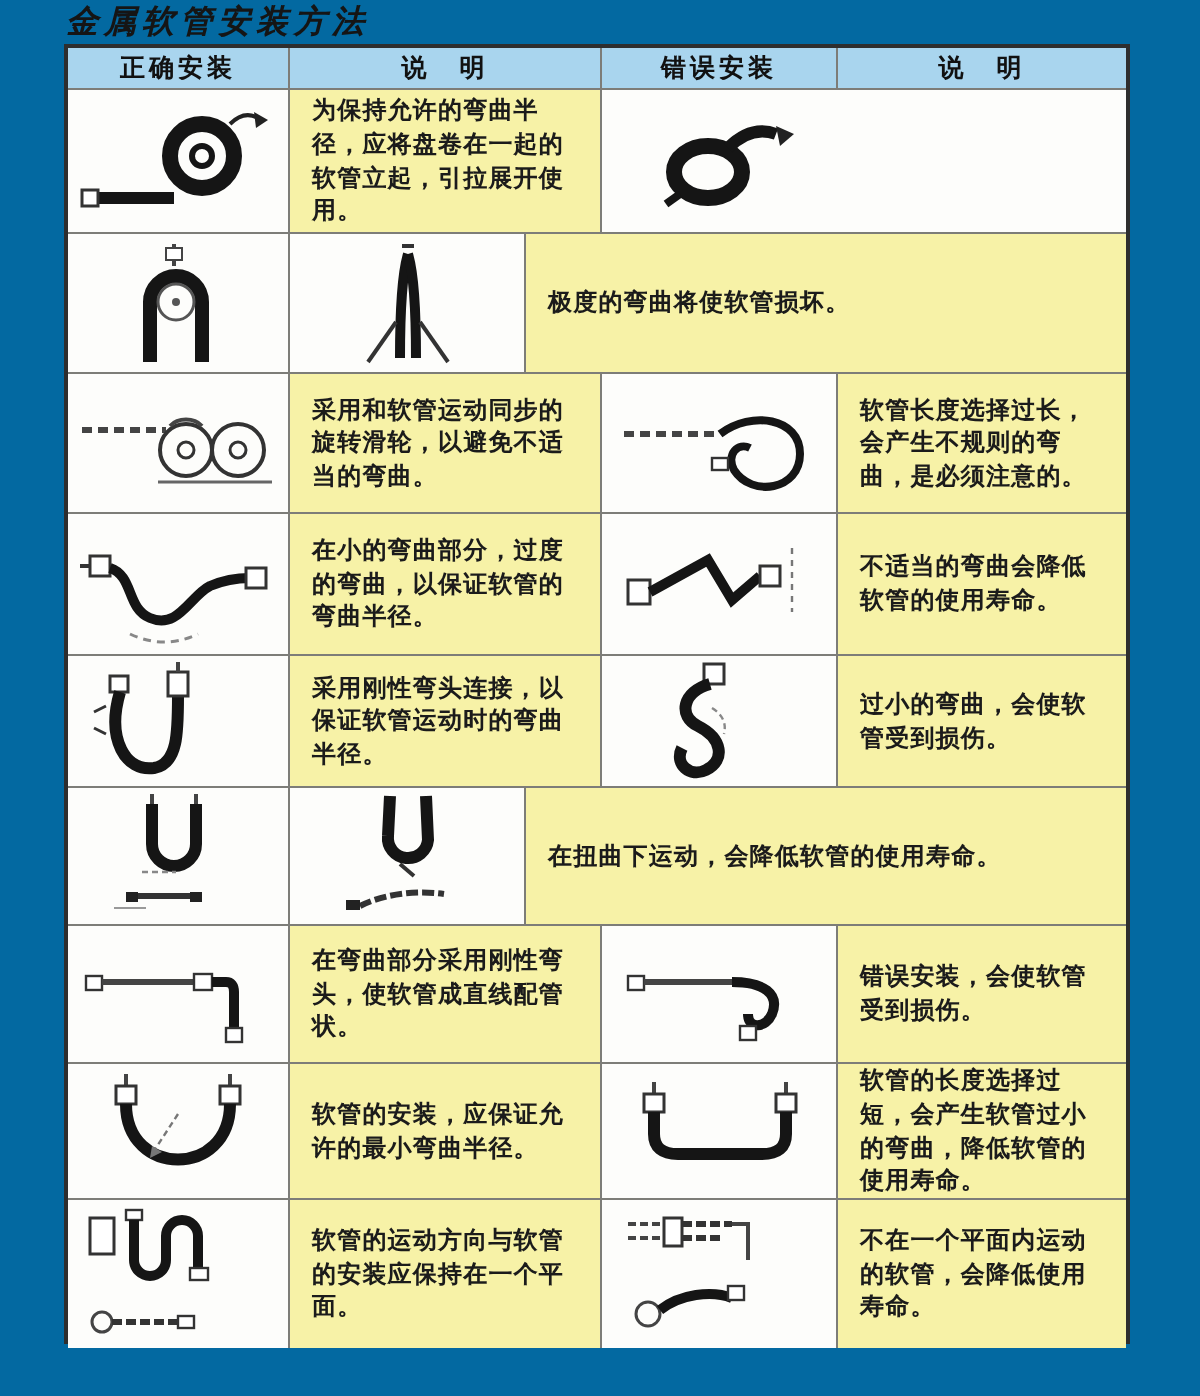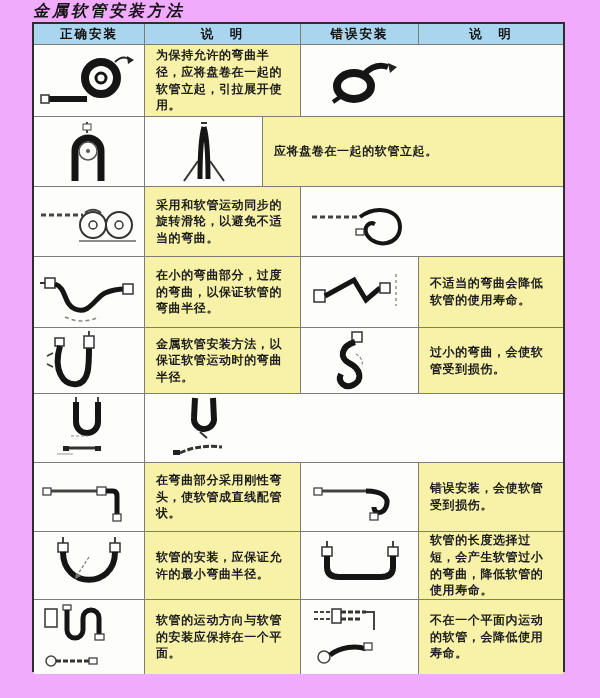--- a/index.html
+++ b/index.html
@@ -4,21 +4,21 @@
 <style>
   html,body{margin:0;padding:0;}
   body{
     width:600px;height:698px;
     background:#edecе8;
     background-color:#edece8;
     font-family:"Liberation Sans","DejaVu Sans",sans-serif;
     position:relative;
     overflow:hidden;
   }
-  .page{position:absolute;inset:0;background:#f0abfc;}
+  .page{position:absolute;inset:0;background:#0369a1;}
   .doc-title{
     position:absolute;left:33px;top:1px;
     font-family:"DejaVu Serif","Liberation Serif",serif;
     font-weight:bold;font-style:italic;
     font-size:16px;letter-spacing:3px;color:#151515;
   }
   .hose-table{
     position:absolute;left:32px;top:22px;
     width:533px;height:650px;
     border:2px solid #2e2e2e;
@@ -108,21 +108,21 @@
       <div class="cell c3 img-cell">
         <svg width="100" height="62" viewBox="0 0 100 62">
           <path d="M46,58 C46,34 47,16 50,6" fill="none" stroke="#151515" stroke-width="5"></path>
           <path d="M54,58 C54,34 53,16 50,6" fill="none" stroke="#151515" stroke-width="5"></path>
           <line x1="44" y1="40" x2="30" y2="60" stroke="#333" stroke-width="2"></line>
           <line x1="56" y1="40" x2="70" y2="60" stroke="#333" stroke-width="2"></line>
           <line x1="47" y1="2" x2="53" y2="2" stroke="#333" stroke-width="2"></line>
         </svg>
       </div>
       <div class="cell c4 desc-cell">
-          <span>应将盘卷在一起的软管立起。</span>
+          <span>极度的弯曲将使软管损坏。</span>
         </div>
     </div>
 
     <div class="t-row" style="height:70px">
       <div class="cell c1 img-cell">
         <svg width="104" height="62" viewBox="0 0 104 62">
           <line x1="4" y1="24" x2="46" y2="24" stroke="#444" stroke-width="3" stroke-dasharray="5,3"></line>
           <circle cx="56" cy="34" r="13" fill="none" stroke="#333" stroke-width="2"></circle>
           <circle cx="56" cy="34" r="4" fill="none" stroke="#333" stroke-width="1.5"></circle>
           <circle cx="82" cy="34" r="13" fill="none" stroke="#333" stroke-width="2"></circle>
@@ -134,20 +134,23 @@
       <div class="cell c2 desc-cell">
           <span>采用和软管运动同步的旋转滑轮，以避免不适当的弯曲。</span>
         </div>
       <div class="cell c3 img-cell">
         <svg width="104" height="62" viewBox="0 0 104 62">
           <line x1="4" y1="26" x2="52" y2="26" stroke="#444" stroke-width="3" stroke-dasharray="5,3"></line>
           <path d="M52,26 C68,14 92,18 92,36 C92,54 68,58 59,44 C55,36 61,30 67,33" fill="none" stroke="#151515" stroke-width="4"></path>
           <rect x="48" y="38" width="8" height="6" fill="#fff" stroke="#333" stroke-width="1.2"></rect>
         </svg>
       </div>
+      <div class="cell c4 desc-cell">
+          <span>软管长度选择过长，会产生不规则的弯曲，是必须注意的。</span>
+        </div>
     </div>
 
     <div class="t-row" style="height:71px">
       <div class="cell c1 img-cell">
         <svg width="100" height="64" viewBox="0 0 100 64">
           <rect x="6" y="18" width="10" height="10" fill="#fff" stroke="#333" stroke-width="1.5"></rect>
           <line x1="1" y1="23" x2="6" y2="23" stroke="#333" stroke-width="2"></line>
           <path d="M16,24 C28,28 24,44 36,49 C50,55 56,38 66,33 C73,30 79,29 86,29" fill="none" stroke="#151515" stroke-width="5"></path>
           <rect x="84" y="24" width="10" height="10" fill="#fff" stroke="#333" stroke-width="1.5"></rect>
           <path d="M26,57 q17,8 34,0" fill="none" stroke="#888" stroke-width="1.5" stroke-dasharray="4,3"></path>
@@ -173,21 +176,21 @@
       <div class="cell c1 img-cell">
         <svg width="100" height="62" viewBox="0 0 100 62">
           <rect x="16" y="8" width="9" height="8" fill="#fff" stroke="#333" stroke-width="1.5"></rect>
           <path d="M21,16 C14,40 24,56 38,54 C50,52 50,36 50,18" fill="none" stroke="#151515" stroke-width="6"></path>
           <rect x="45" y="6" width="10" height="12" fill="#fff" stroke="#333" stroke-width="1.5"></rect>
           <line x1="50" y1="1" x2="50" y2="6" stroke="#444" stroke-width="2"></line>
           <path d="M8,26 l6,-3 M8,34 l6,3" stroke="#333" stroke-width="1.5" fill="none"></path>
         </svg>
       </div>
       <div class="cell c2 desc-cell">
-          <span>金属软管安装方法，以保证软管运动时的弯曲半径。</span>
+          <span>采用刚性弯头连接，以保证软管运动时的弯曲半径。</span>
         </div>
       <div class="cell c3 img-cell">
         <svg width="100" height="62" viewBox="0 0 100 62">
           <rect x="42" y="2" width="10" height="10" fill="#fff" stroke="#333" stroke-width="1.5"></rect>
           <path d="M45,12 C31,16 29,28 39,33 C51,39 53,50 43,55 C35,59 27,52 31,44" fill="none" stroke="#151515" stroke-width="6"></path>
           <path d="M46,24 q8,5 6,13" stroke="#888" stroke-width="1.2" fill="none" stroke-dasharray="3,2"></path>
         </svg>
       </div>
       <div class="cell c4 desc-cell">
           <span>过小的弯曲，会使软管受到损伤。</span>
@@ -208,20 +211,23 @@
         </svg>
       </div>
       <div class="cell c3 img-cell">
         <svg width="100" height="64" viewBox="0 0 100 64">
           <path d="M41,2 L40,22 A10,10 0 0 0 60,24 L59,2" fill="none" stroke="#151515" stroke-width="6"></path>
           <line x1="46" y1="36" x2="53" y2="42" stroke="#333" stroke-width="2"></line>
           <path d="M26,57 C38,51 54,49 68,51" stroke="#333" stroke-width="3" fill="none" stroke-dasharray="6,2"></path>
           <rect x="19" y="54" width="7" height="5" fill="#222"></rect>
         </svg>
       </div>
+      <div class="cell c4 desc-cell">
+          <span>在扭曲下运动，会降低软管的使用寿命。</span>
+        </div>
     </div>
 
     <div class="t-row" style="height:69px">
       <div class="cell c1 img-cell">
         <svg width="100" height="62" viewBox="0 0 100 62">
           <rect x="4" y="22" width="8" height="7" fill="#fff" stroke="#333" stroke-width="1.2"></rect>
           <line x1="12" y1="25" x2="62" y2="25" stroke="#444" stroke-width="3"></line>
           <rect x="58" y="21" width="9" height="8" fill="#fff" stroke="#333" stroke-width="1.2"></rect>
           <path d="M67,25 L74,25 Q78,25 78,30 L78,48" fill="none" stroke="#151515" stroke-width="5"></path>
           <rect x="74" y="48" width="8" height="7" fill="#fff" stroke="#333" stroke-width="1.2"></rect>

